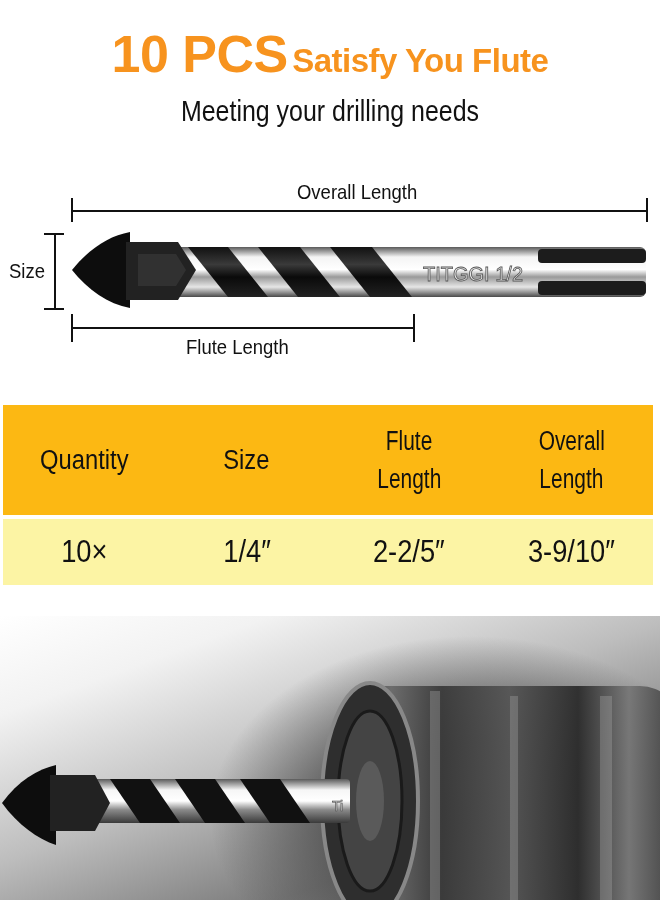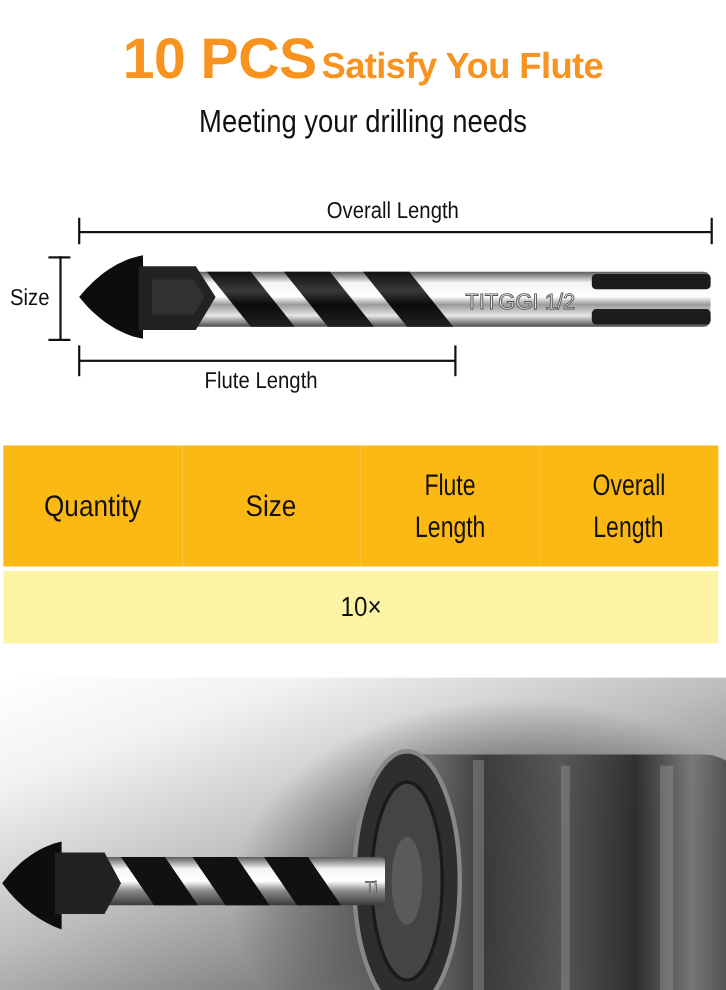--- a/index.html
+++ b/index.html
@@ -11,21 +11,21 @@
   .dim-label{position:absolute;font-size:21px;color:#111;white-space:nowrap;transform:scaleX(0.88);transform-origin:left;}
   .hline{position:absolute;height:2px;background:#111;}
   .vline{position:absolute;width:2px;background:#111;}
   .diagram-bit{position:absolute;left:68px;top:228px;}
   .tbl{position:absolute;left:3px;top:405px;width:650px;}
   .tbl .row{display:flex;gap:0;}
   .tbl .row.head{height:110px;margin-bottom:4px;}
   .tbl .row.body{height:66px;}
   .tbl .cell{flex:1;display:flex;align-items:center;justify-content:center;text-align:center;color:#111;}
   .tbl .head .cell{background:#fcb813;font-size:27px;line-height:38px;}
-  .tbl .body .cell{background:#fcf4a4;font-size:25px;}
+  .tbl .body .cell{background:#fcf4a4;font-size:31px;}
   .tbl .cell span{display:inline-block;transform:scaleX(0.88);}
   .photo{position:absolute;left:0;top:616px;width:660px;height:310px;
     background:
       radial-gradient(ellipse 260px 180px at 470px 200px, #3a3a3a 0%, #4a4a4a 40%, rgba(80,80,80,0) 100%),
       linear-gradient(160deg,#ffffff 0%,#f2f2f2 18%,#bdbdbd 45%,#7c7c7c 70%,#6a6a6a 100%);}
   .drill-head{position:absolute;left:310px;top:50px;width:360px;height:270px;}
 </style>
 </head>
 <body>
 
@@ -98,20 +98,29 @@
         <span><span>Flute</span><br><span>Length</span></span>
       </div>
     <div class="cell">
         <span><span>Overall</span><br><span>Length</span></span>
       </div>
   </div>
   <div class="row body">
     <div class="cell">
         <span>10×</span>
       </div>
+    <div class="cell">
+        <span>1/4″</span>
+      </div>
+    <div class="cell">
+        <span>2-2/5″</span>
+      </div>
+    <div class="cell">
+        <span>3-9/10″</span>
+      </div>
   </div>
 </div>
 
 <div class="photo">
   <svg class="drill-head" viewBox="0 0 360 270">
     <defs>
       <linearGradient id="chuck" x1="0" y1="0" x2="1" y2="0">
         <stop offset="0" stop-color="#2a2a2a"></stop>
         <stop offset="0.15" stop-color="#6a6a6a"></stop>
         <stop offset="0.3" stop-color="#3a3a3a"></stop>

